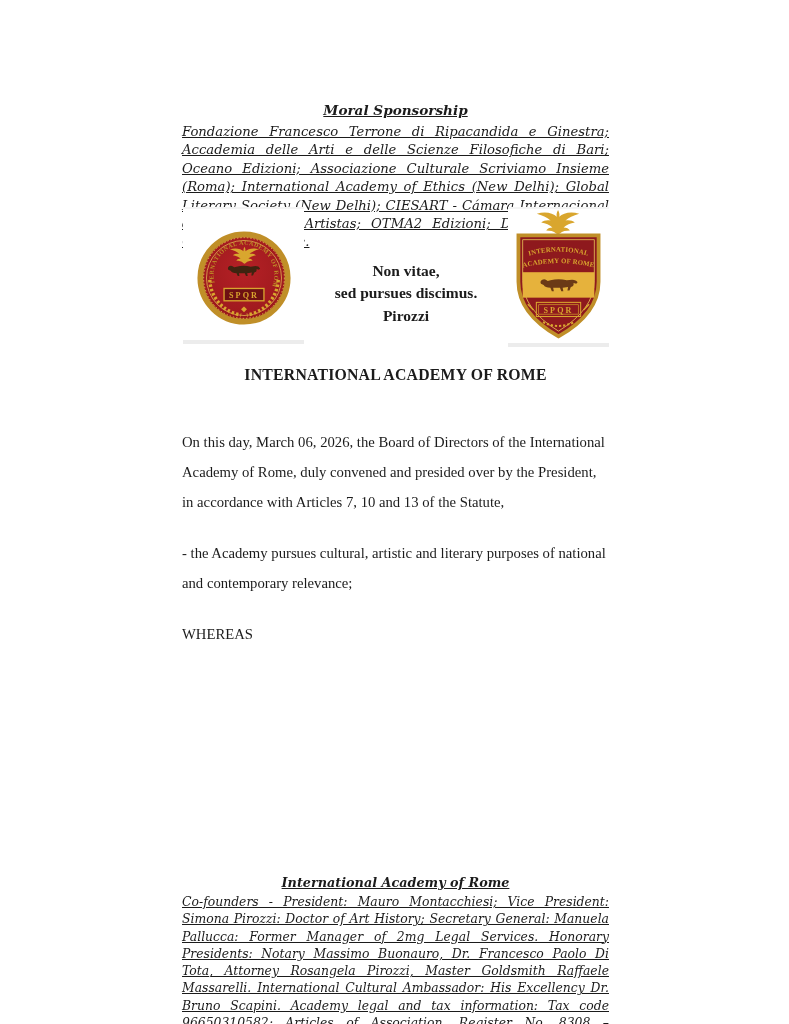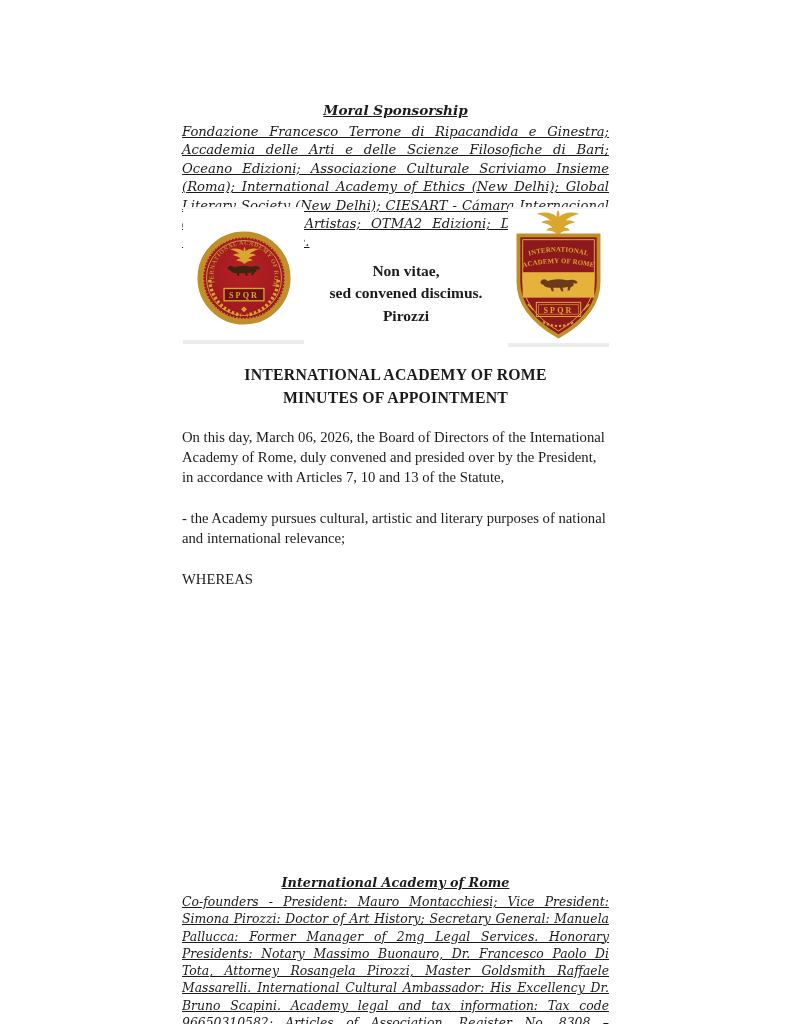--- a/index.html
+++ b/index.html
@@ -35,21 +35,21 @@
   .ring-text{font-family:"Liberation Serif",serif;font-size:6.4px;font-weight:bold;letter-spacing:0.5px;}
   .crest-arc-text{font-family:"Liberation Serif",serif;font-size:7.2px;font-weight:bold;letter-spacing:0.2px;}
   .spqr-text{font-family:"Liberation Serif",serif;font-size:8.6px;font-weight:bold;letter-spacing:2.2px;}
 
   
   .doc-title{position:absolute;top:364px;left:182px;width:427px;text-align:center;
              font-weight:bold;font-size:15.8px;line-height:22.5px;letter-spacing:0.2px;}
 
   
   .doc-body{position:absolute;top:427px;left:182px;width:427px;
-            font-size:14.7px;line-height:20px;text-align:left;}
+            font-size:14.7px;line-height:30px;text-align:left;}
   .doc-body p{margin:0 0 21px 0;}
   .doc-body .para{margin:0 0 21px 0;}
 
   
   .doc-footer{position:absolute;top:874px;left:182px;width:427px;}
   .doc-footer .script-heading{font-size:12.8px;line-height:17px;margin:0 0 2px 0;}
   .doc-footer .script-text{font-size:12.4px;line-height:17.3px;}
 </style>
 </head>
 <body>
@@ -84,21 +84,21 @@
         <path d="M24 62 A39 39 0 0 0 57 99" fill="none" class="s-goldbright" stroke-width="3.6" stroke-dasharray="2.6 2.2"></path>
         <path d="M96 62 A39 39 0 0 1 63 99" fill="none" class="s-goldbright" stroke-width="3.6" stroke-dasharray="2.6 2.2"></path>
         <rect x="39" y="71" width="42" height="13" class="f-darkred s-goldbright" stroke-width="1.4"></rect>
         <text x="60" y="81" text-anchor="middle" class="spqr-text f-goldbright">SPQR</text>
         <rect x="57.8" y="90.8" width="4.4" height="4.4" transform="rotate(45 60 93)" class="f-goldbright"></rect>
       </svg>
     </div>
 
     <div class="motto">
       <div>Non vitae,</div>
-      <div>sed convened discimus.</div>
+      <div>sed pursues discimus.</div>
       <div>Pirozzi</div>
     </div>
 
     <div class="logo-box crest-box">
       <svg class="crest-svg" viewBox="0 0 105 141">
         <defs>
           <path id="crestArc1" d="M20 50 Q52.5 40 85 50" fill="none"></path>
           <path id="crestArc2" d="M13 62.5 Q52.5 52 92 62.5" fill="none"></path>
         </defs>
         <use href="#eagleShape" transform="translate(19 1) scale(0.66)" class="f-goldbright"></use>
@@ -112,27 +112,26 @@
         <rect x="31.5" y="101.5" width="42" height="10" class="f-crestred s-goldbright" stroke-width="0.7"></rect>
         <text x="52.5" y="110" text-anchor="middle" class="spqr-text f-goldbright">SPQR</text>
         <path d="M20 101 l6 6 M85 101 l-6 6" class="s-goldbright" stroke-width="1.6" fill="none"></path>
         <path d="M36 120 Q52.5 128 69 120" fill="none" class="s-goldbright" stroke-width="2.2" stroke-dasharray="2.4 2"></path>
       </svg>
     </div>
   </div>
 
   <header class="doc-title">
     <div>INTERNATIONAL ACADEMY OF ROME</div>
-    <div>MINUTES OF APPOINTMENT</div>
   </header>
 
   <main class="doc-body">
     <p>On this day, March 06, 2026, the Board of Directors of the International Academy of Rome, duly convened and presided over by the President, in accordance with Articles 7, 10 and 13 of the Statute,</p>
     <div class="para">
-      <div>- the Academy pursues cultural, artistic and literary purposes of national and international relevance;</div>
+      <div>- the Academy pursues cultural, artistic and literary purposes of national and contemporary relevance;</div>
     </div>
     <p>WHEREAS</p>
   </main>
 
   <footer class="doc-footer">
     <div class="script-heading">International Academy of Rome</div>
     <p class="script-text">Co-founders - President: Mauro Montacchiesi; Vice President: Simona Pirozzi: Doctor of Art History; Secretary General: Manuela Pallucca: Former Manager of 2mg Legal Services. Honorary Presidents: Notary Massimo Buonauro, Dr. Francesco Paolo Di Tota, Attorney Rosangela Pirozzi, Master Goldsmith Raffaele Massarelli. International Cultural Ambassador: His Excellency Dr. Bruno Scapini. Academy legal and tax information: Tax code 96650310582; Articles of Association, Register No. 8308 – Collection No. 6696 - Registered in Rome on January 28, 2026, No. 2385, Series 1/T - Massimo Buonauro Notary Office, Notary District of Rome, Velletri, and Civitavecchia</p>
   </footer>
 
 </div>

